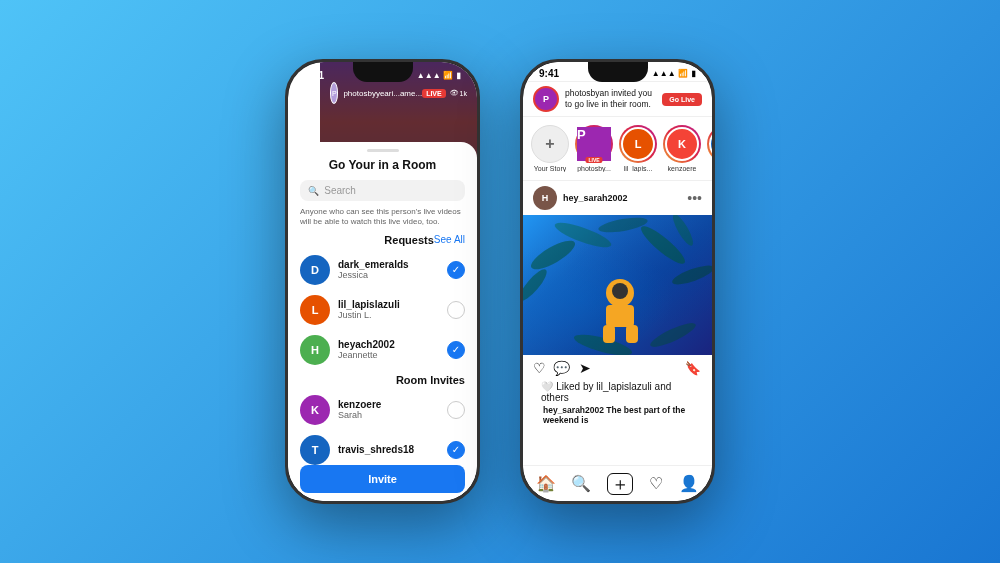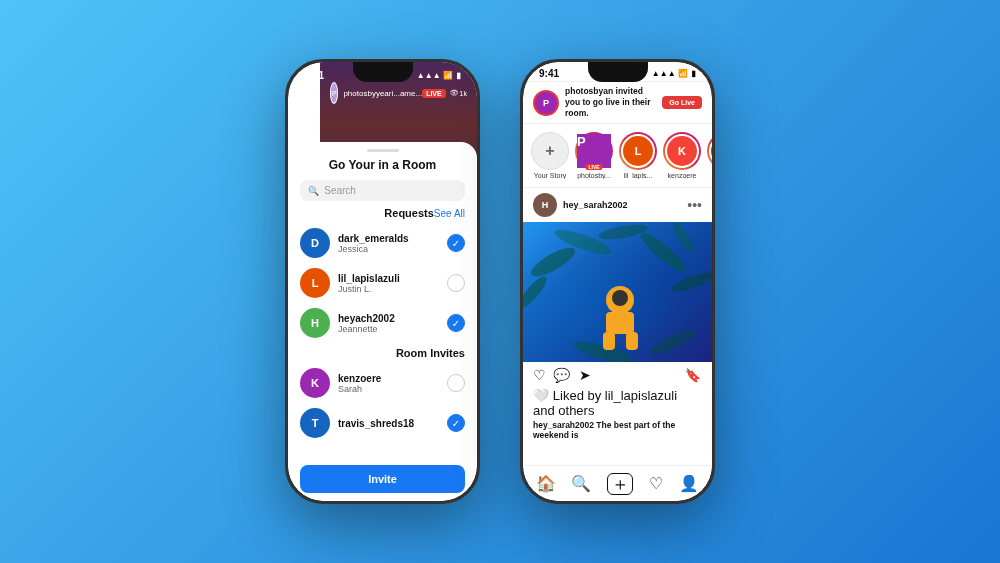--- a/index.html
+++ b/index.html
@@ -286,21 +286,21 @@
       font-weight: 700;
     }
 
     .insta-notification {
       flex: 1;
       font-size: 8.5px;
       color: #111;
       line-height: 1.3;
     }
 
-    .insta-notification span { font-weight: 700; }
+    .insta-notification span { font-weight: 400; }
 
     .go-live-btn {
       background: #e53935;
       color: #fff;
       font-size: 7px;
       font-weight: 700;
       padding: 3px 7px;
       border-radius: 4px;
     }
 
@@ -438,27 +438,27 @@
       align-items: center;
       padding: 5px 10px;
       gap: 8px;
     }
 
     .action-icon { color: #111; font-size: 14px; cursor: pointer; }
     .action-spacer { flex: 1; }
     .bookmark-icon { color: #111; font-size: 13px; }
 
     .post-likes {
-      padding: 0 10px 2px;
-      font-size: 13px;
+      padding: 0 18px 2px;
+      font-size: 10px;
       color: #111;
     }
 
     .post-caption {
-      padding: 0 10px 4px;
+      padding: 0 20px 4px;
       font-size: 8.5px;
       color: #111;
     }
 
     .post-caption span { font-weight: 600; }
 
     
     .bottom-nav {
       position: absolute;
       bottom: 0;
@@ -509,20 +509,21 @@
 
     <div class="bottom-sheet">
       <div class="sheet-handle"></div>
       <div class="sheet-title">Go Your in a Room</div>
 
       <div class="search-box">
         <span class="search-icon-small">🔍</span>
         <span class="search-text">Search</span>
       </div>
 
+      <div class="info-text">Anyone who can see this person's live videos will be able to watch this live video, too.</div>
 
       <div class="section-header">
         <span class="section-title">Requests</span>
         <span class="see-all">See All</span>
       </div>
 
       <div class="user-row">
         <div class="user-avatar" style="background:#1565c0;">D</div>
         <div class="user-info">
           <div class="user-name">dark_emeralds</div>

